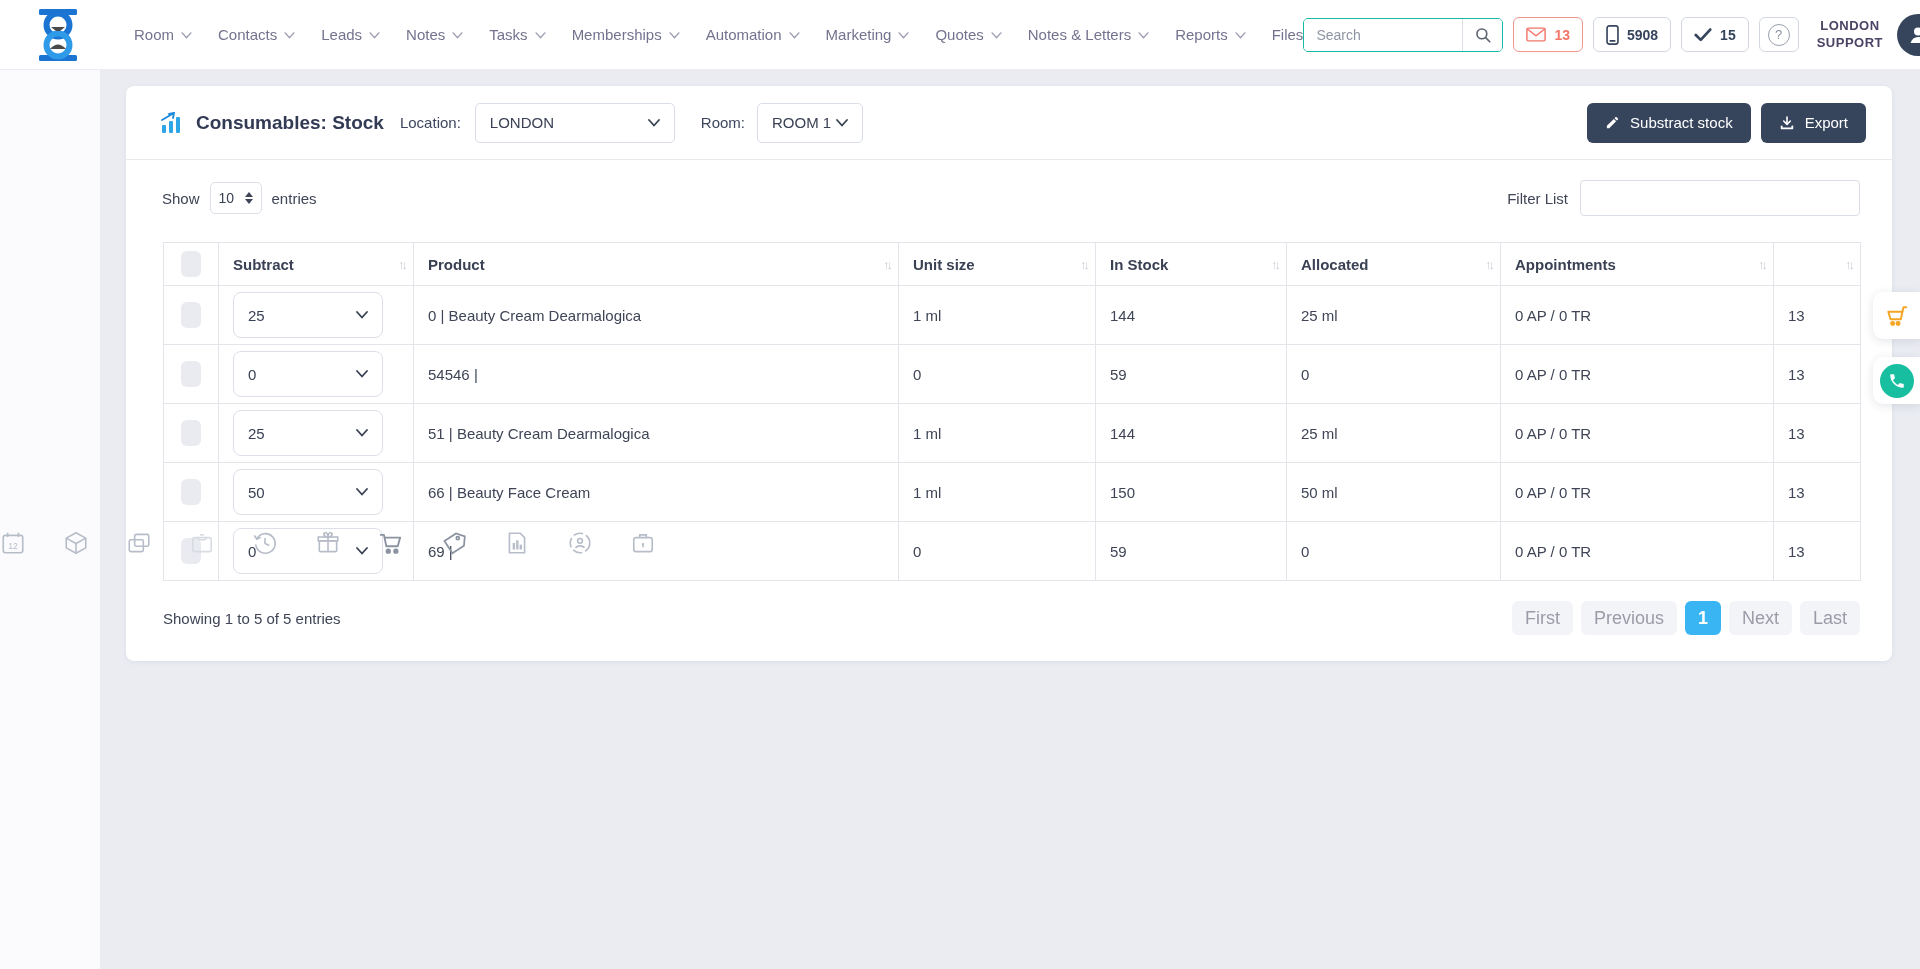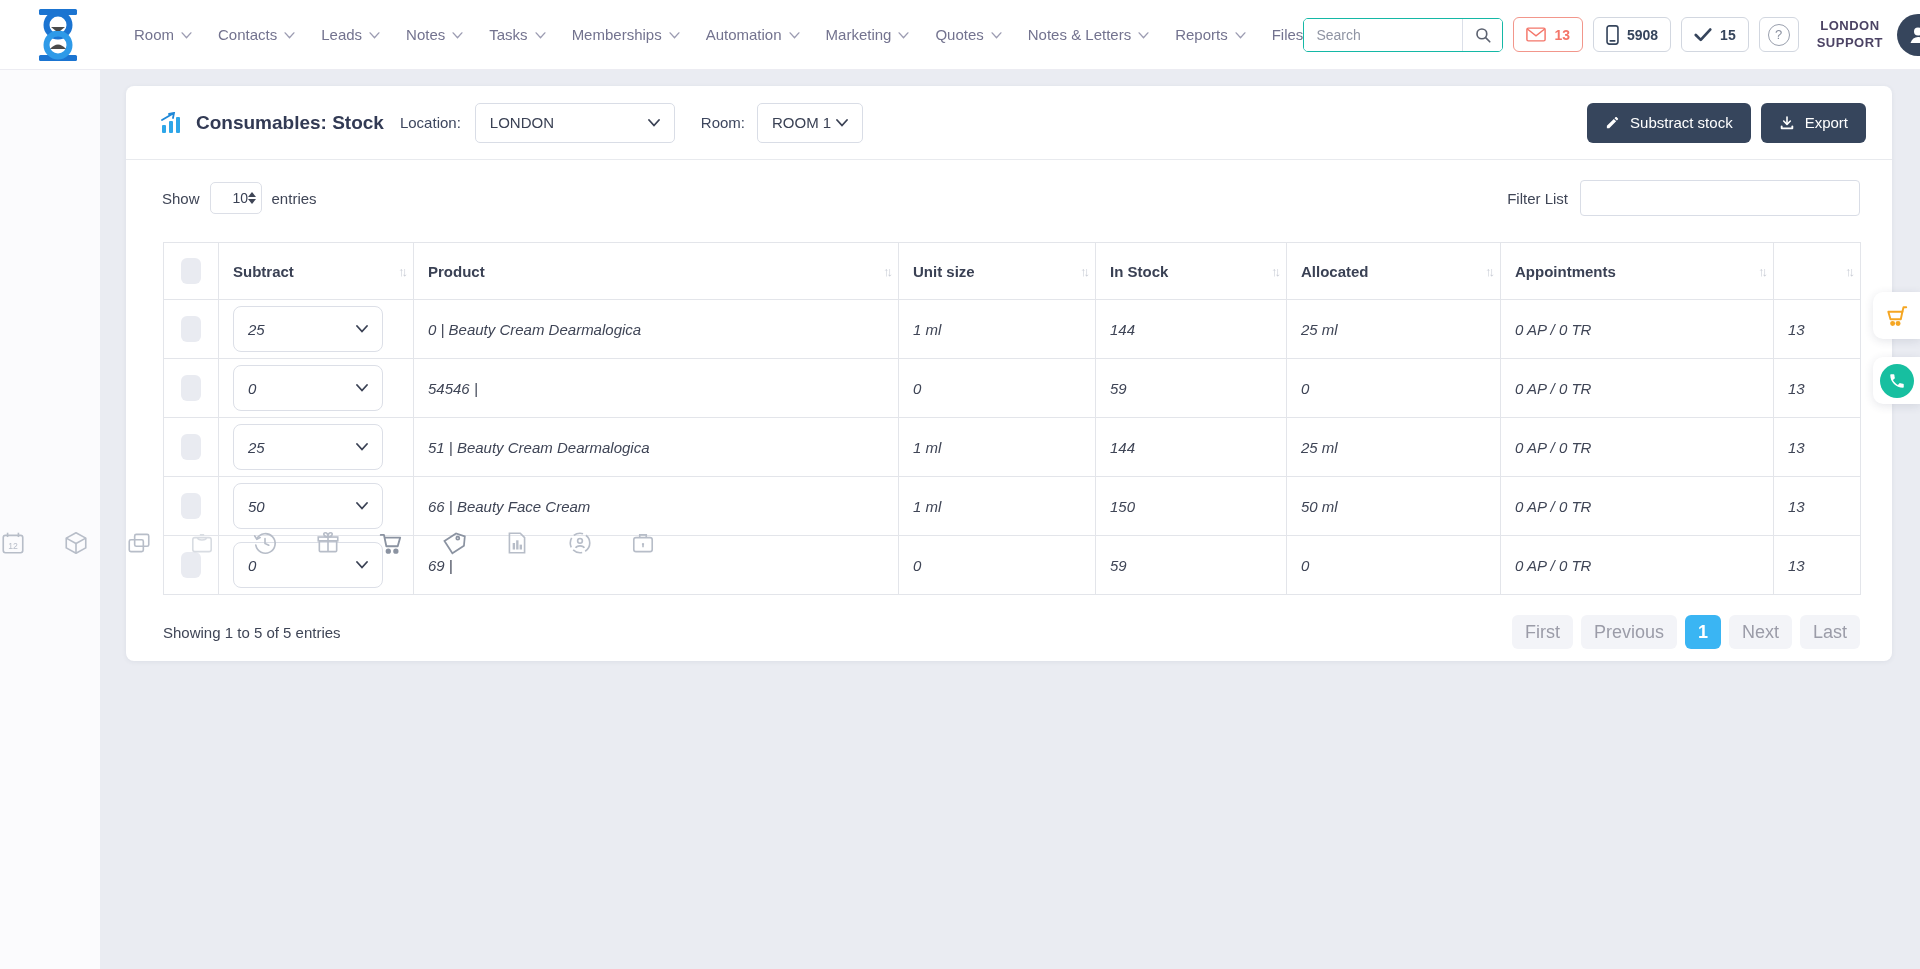--- a/index.html
+++ b/index.html
@@ -45,35 +45,35 @@
   .sel-location { width:200px; margin-left:14px; }
   .sel-room { width:106px; margin-left:12px; }
   .hlabel.room { margin-left:26px; }
   .header-actions { margin-left:auto; display:flex; gap:10px; }
   .btn-dark { height:40px; background:#36455c; color:#fff; border:none; border-radius:6px; font-size:15px;
               font-family:"Liberation Sans", sans-serif; display:flex; align-items:center; gap:10px; padding:0 18px; cursor:pointer; }
 
   .controls { display:flex; align-items:center; margin-top:20px; padding:0 32px 0 36px; }
   .show-group { display:flex; align-items:center; gap:10px; font-size:15px; color:#3f4556; }
   .show-select { width:52px; height:32px; border:1px solid #dcdfe7; border-radius:5px; display:flex; align-items:center;
-                 justify-content:space-between; padding:0 22px; cursor:pointer; font-size:14px; color:#3a4154; background:#fff; }
+                 justify-content:space-between; padding:0 8px; cursor:pointer; font-size:14px; color:#3a4154; background:#fff; }
   .spinner { display:flex; flex-direction:column; gap:2px; }
   .spinner i { width:0; height:0; border-left:4px solid transparent; border-right:4px solid transparent; display:block; }
   .spinner .up { border-bottom:5px solid #3f4556; }
   .spinner .down { border-top:5px solid #3f4556; }
   .filter-group { margin-left:auto; display:flex; align-items:center; gap:12px; }
   .filter-label { font-size:15px; color:#3f4556; }
   .filter-input { width:280px; height:36px; border:1px solid #d9dde6; border-radius:4px; outline:none; padding:0 10px;
                   font-size:14px; font-family:"Liberation Sans", sans-serif; color:#3f4556; }
 
   .table-wrap { margin:26px 32px 0 37px; }
   table { width:100%; border-collapse:collapse; table-layout:fixed; }
   th, td { border:1px solid #e3e5ea; }
-  th { height:57px; font-size:15px; font-weight:bold; color:#3a4154; text-align:left; padding:0 26px 0 14px; position:relative; cursor:pointer;margin-top:20px; }
-  td { height:59px; font-size:15px; color:#3f4556; padding:0 10px 0 14px; background:#fff;font-style:italic; }
+  th { height:43px; font-size:15px; font-weight:bold; color:#3a4154; text-align:left; padding:0 26px 0 14px; position:relative; cursor:pointer;margin-top:20px; }
+  td { height:59px; font-size:15px; color:#3f4556; padding:0 10px 0 14px; background:#fff; }
   .sort { position:absolute; right:8px; top:50%; transform:translateY(-50%); color:#c8ccd5; font-size:13px; letter-spacing:-3px; font-weight:normal; }
   .cb { width:20px; height:26px; border-radius:6px; background:#e9ebf1; margin:0 auto; cursor:pointer; }
   td.cbcell, th.cbcell { padding:0; text-align:center; }
   .row-select { width:150px; height:46px; border:1px solid #dcdfe7; border-radius:8px; background:#fff; display:flex;
                 align-items:center; justify-content:space-between; padding:0 14px; font-size:15px; color:#3a4154; cursor:pointer; }
 
   .card-footer { display:flex; align-items:center; margin:20px 32px 0 37px; }
   .showing { font-size:15px; color:#3f4556; }
   .pagination { margin-left:auto; display:flex; gap:8px; }
   .page-btn { height:34px; min-width:34px; border:none; border-radius:6px; background:#f3f4f8; color:#9b9ca8;

